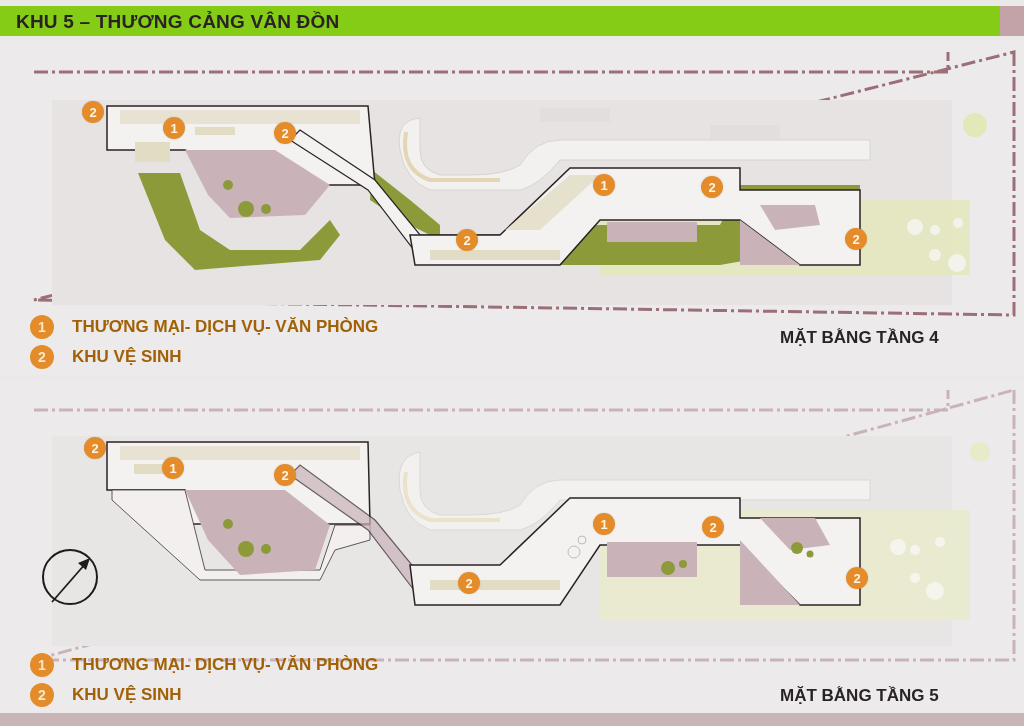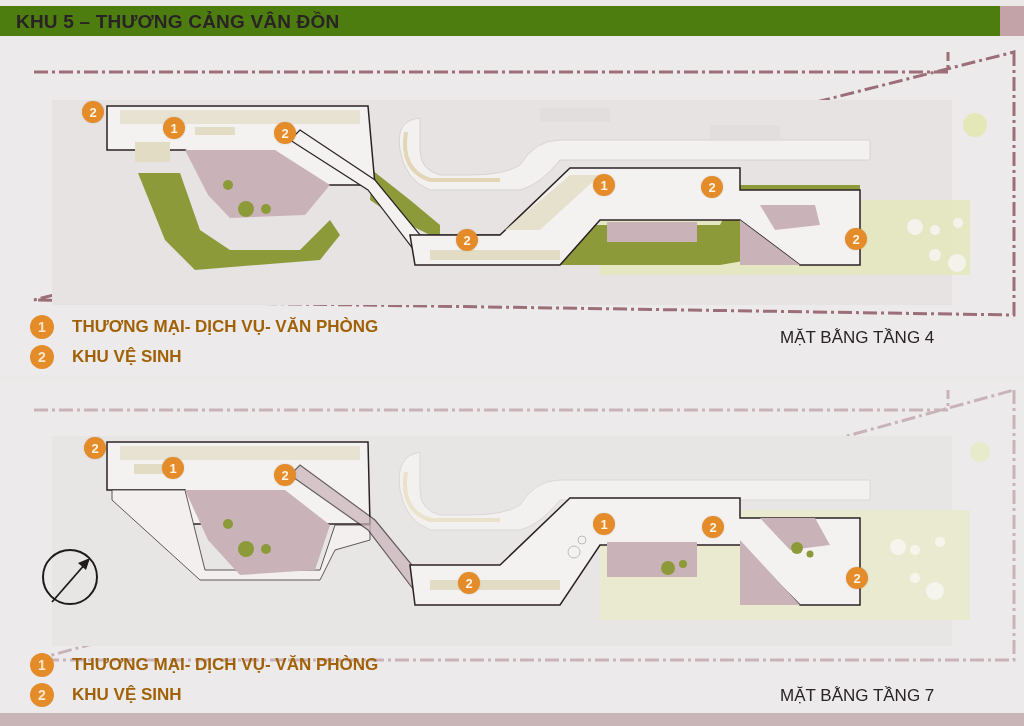--- a/index.html
+++ b/index.html
@@ -1,27 +1,27 @@
 <!DOCTYPE html>
 <html><head>
 <meta charset="utf-8">
 <style>
   * { box-sizing: border-box; margin: 0; padding: 0; }
   html, body { width: 1024px; height: 726px; overflow: hidden; background: #e9e6e6; font-family: "Liberation Sans", sans-serif; }
   #page { position: relative; width: 1024px; height: 726px; background: #ebe8e8; }
-  .title-bar { position: absolute; left: 0; top: 6px; width: 1024px; height: 30px; background: #4d7c0f; }
+  .title-bar { position: absolute; left: 0; top: 6px; width: 1024px; height: 30px; background: #84cc16; }
   .title-bar .title-text { position: absolute; left: 16px; top: 5px; font-weight: bold; font-size: 19px; color: #2a2326; letter-spacing: 0.2px; }
   .title-bar .accent { position: absolute; right: 0; top: 0; width: 24px; height: 30px; background: #c4a3a8; }
   .panel { position: absolute; left: 0; width: 1024px; background: #eceaea; }
   .panel svg { position: absolute; left: 0; top: 0; }
   .legend { position: absolute; left: 30px; }
   .legend-row { display: flex; align-items: center; height: 30px; }
   .badge { width: 24px; height: 24px; border-radius: 50%; background: #e48b2a; color: #fbe6c9; font-weight: bold; font-size: 14px; display: flex; align-items: center; justify-content: center; margin-right: 18px; }
   .legend-label { font-weight: bold; font-size: 17px; color: #a16207; }
-  .plan-title { position: absolute; font-weight: normal; font-size: 17px; color: #2a2326; }
+  .plan-title { position: absolute; font-weight: bold; font-size: 17px; color: #2a2326; }
   .marker { position: absolute; width: 22px; height: 22px; border-radius: 50%; background: #e48b2a; color: #fff4e4; font-weight: bold; font-size: 13px; display: flex; align-items: center; justify-content: center; box-shadow: 0 0 2px rgba(0,0,0,0.15); }
   .bottom-bar { position: absolute; left: 0; top: 713px; width: 1024px; height: 13px; background: #c9b5b7; }
 </style>
 </head>
 <body>
 
 <div id="page">
 
   <div class="title-bar">
     <span class="title-text">KHU 5 – THƯƠNG CẢNG VÂN ĐỒN</span>
@@ -127,21 +127,21 @@
     <div class="legend" style="top:270px;">
       <div class="legend-row">
         <span class="badge">1</span>
         <span class="legend-label">THƯƠNG MẠI- DỊCH VỤ- VĂN PHÒNG</span>
       </div>
       <div class="legend-row">
         <span class="badge">2</span>
         <span class="legend-label">KHU VỆ SINH</span>
       </div>
     </div>
-    <div class="plan-title" style="left:780px;top:306px;">MẶT BẰNG TẦNG 7</div>
+    <div class="plan-title" style="left:780px;top:306px;">MẶT BẰNG TẦNG 5</div>
   </div>
 
   <div id="markers">
       <div class="marker" style="left: 82px; top: 101px;">2</div>
       <div class="marker" style="left: 163px; top: 117px;">1</div>
       <div class="marker" style="left: 274px; top: 122px;">2</div>
       <div class="marker" style="left: 456px; top: 229px;">2</div>
       <div class="marker" style="left: 593px; top: 174px;">1</div>
       <div class="marker" style="left: 701px; top: 176px;">2</div>
       <div class="marker" style="left: 845px; top: 228px;">2</div>

